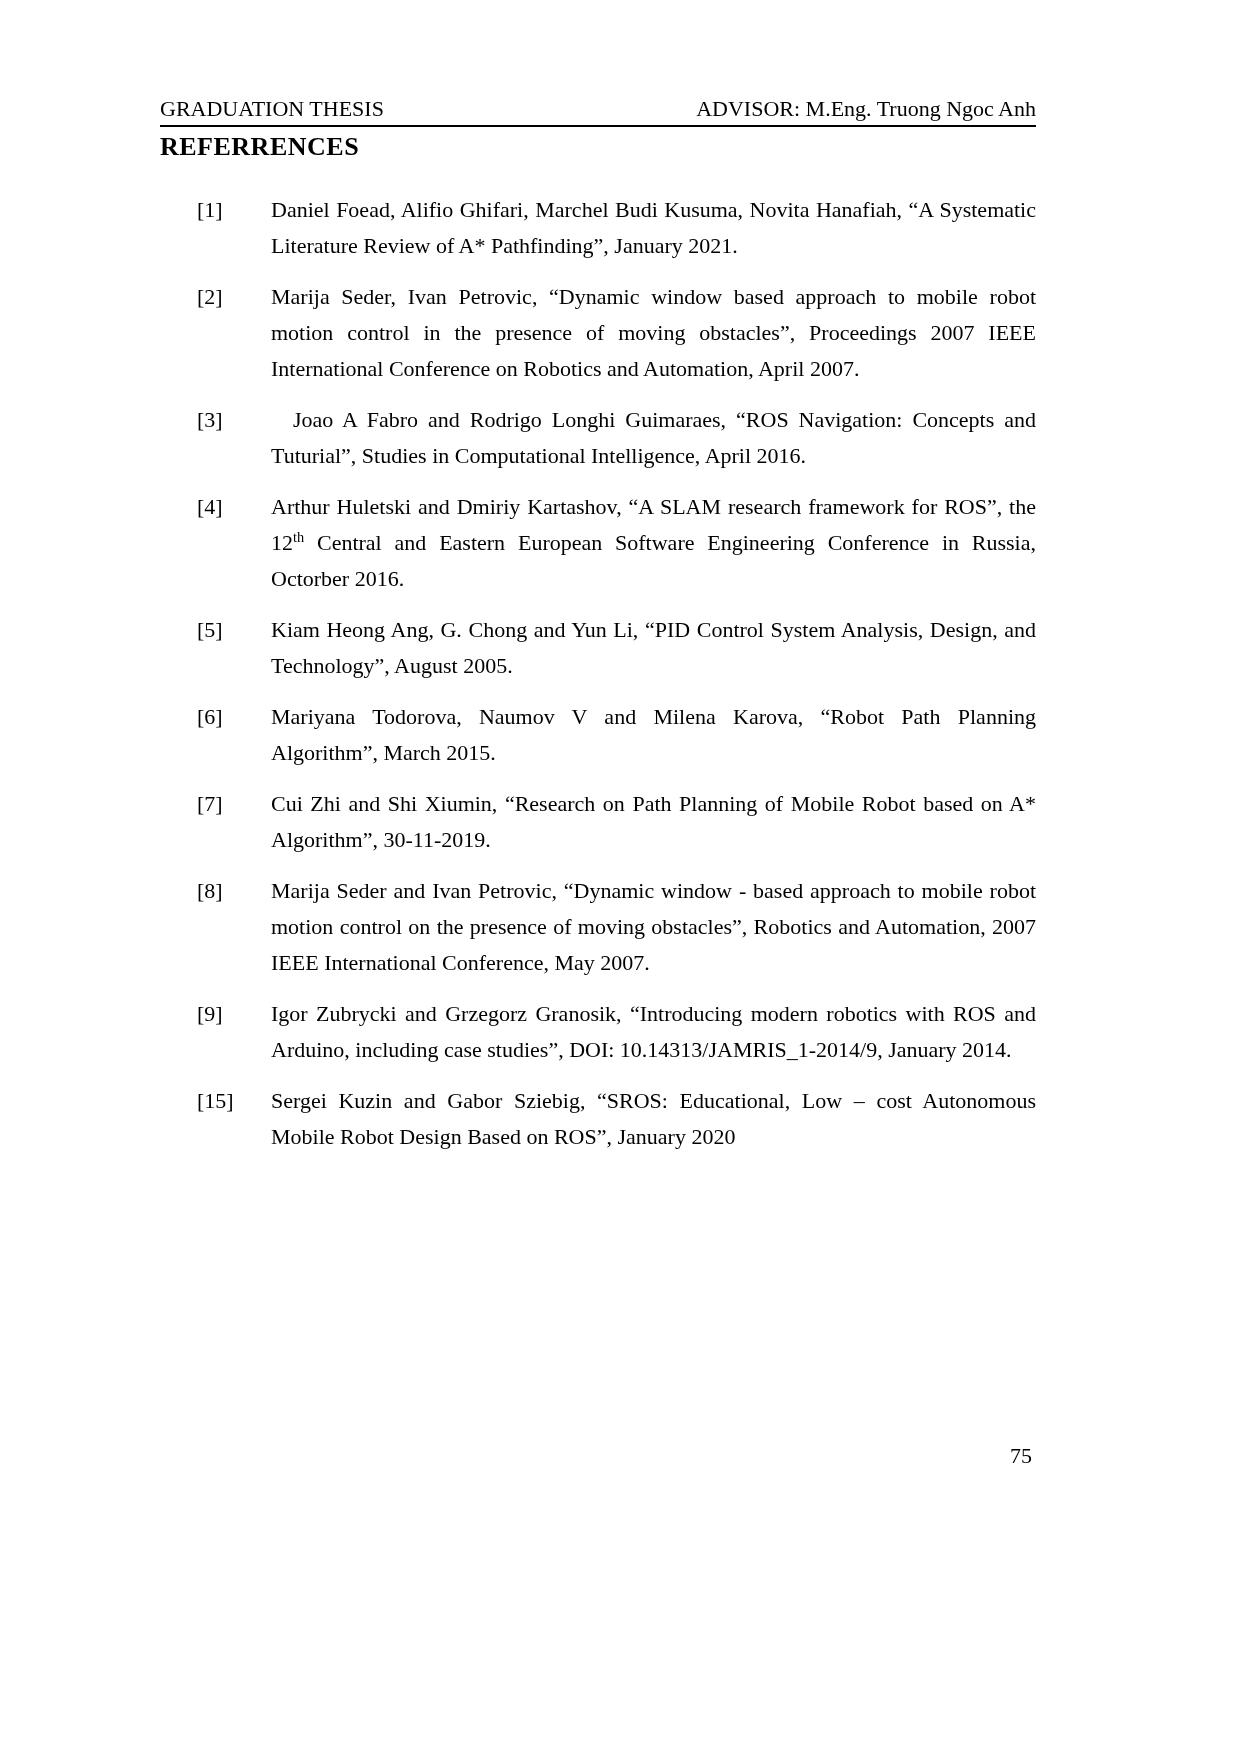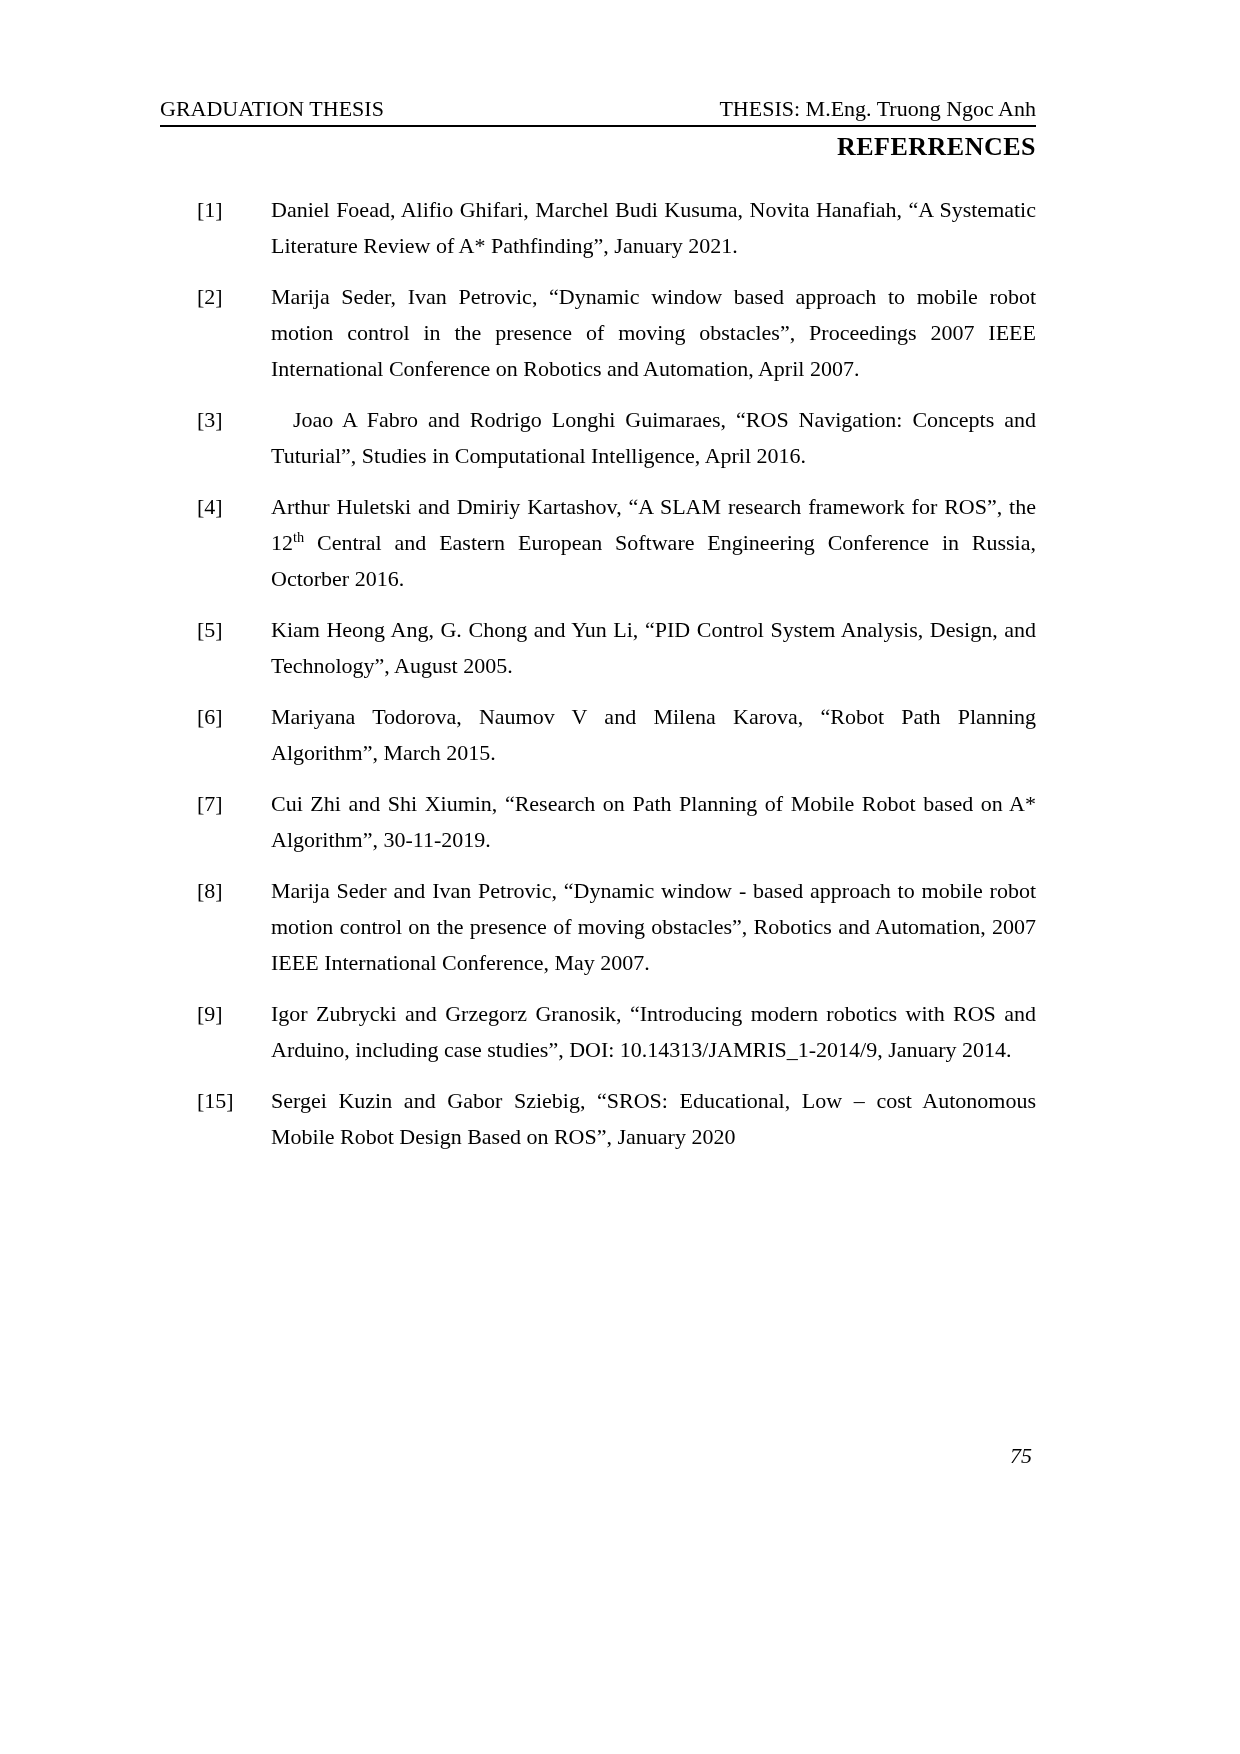--- a/index.html
+++ b/index.html
@@ -28,21 +28,21 @@
     justify-content: space-between;
     align-items: baseline;
     border-bottom: 2px solid #000000;
     padding-bottom: 3px;
     font-size: 22px;
   }
   .header-left, .header-right {
     white-space: nowrap;
   }
   .doc-title {
-    text-align: right;
+    text-align: left;
     font-weight: bold;
     font-size: 26px;
     margin-top: 5px;
     letter-spacing: 0.5px;
   }
   .refs {
     margin-top: 30px;
     padding-left: 37px;
   }
   .ref {
@@ -64,31 +64,30 @@
   }
   .ref-text sup {
     font-size: 0.65em;
     line-height: 0;
   }
   .page-number {
     position: absolute;
     top: 1443px;
     right: 208px;
     font-size: 22px;
-    font-style: italic;
   }
 </style>
 </head>
 <body>
 
 <div class="page">
   <div class="content">
     <div class="header-row">
       <span class="header-left">GRADUATION THESIS</span>
-      <span class="header-right">THESIS: M.Eng. Truong Ngoc Anh</span>
+      <span class="header-right">ADVISOR: M.Eng. Truong Ngoc Anh</span>
     </div>
 
     <div class="doc-title">REFERRENCES</div>
 
     <div class="refs">
         <div class="ref">
           <span class="ref-num">[1]</span>
           <span class="ref-text"><span>Daniel Foead, Alifio Ghifari, Marchel Budi Kusuma, Novita Hanafiah, “A Systematic Literature Review of A* Pathfinding”, January 2021.</span></span>
         </div>
         <div class="ref">

